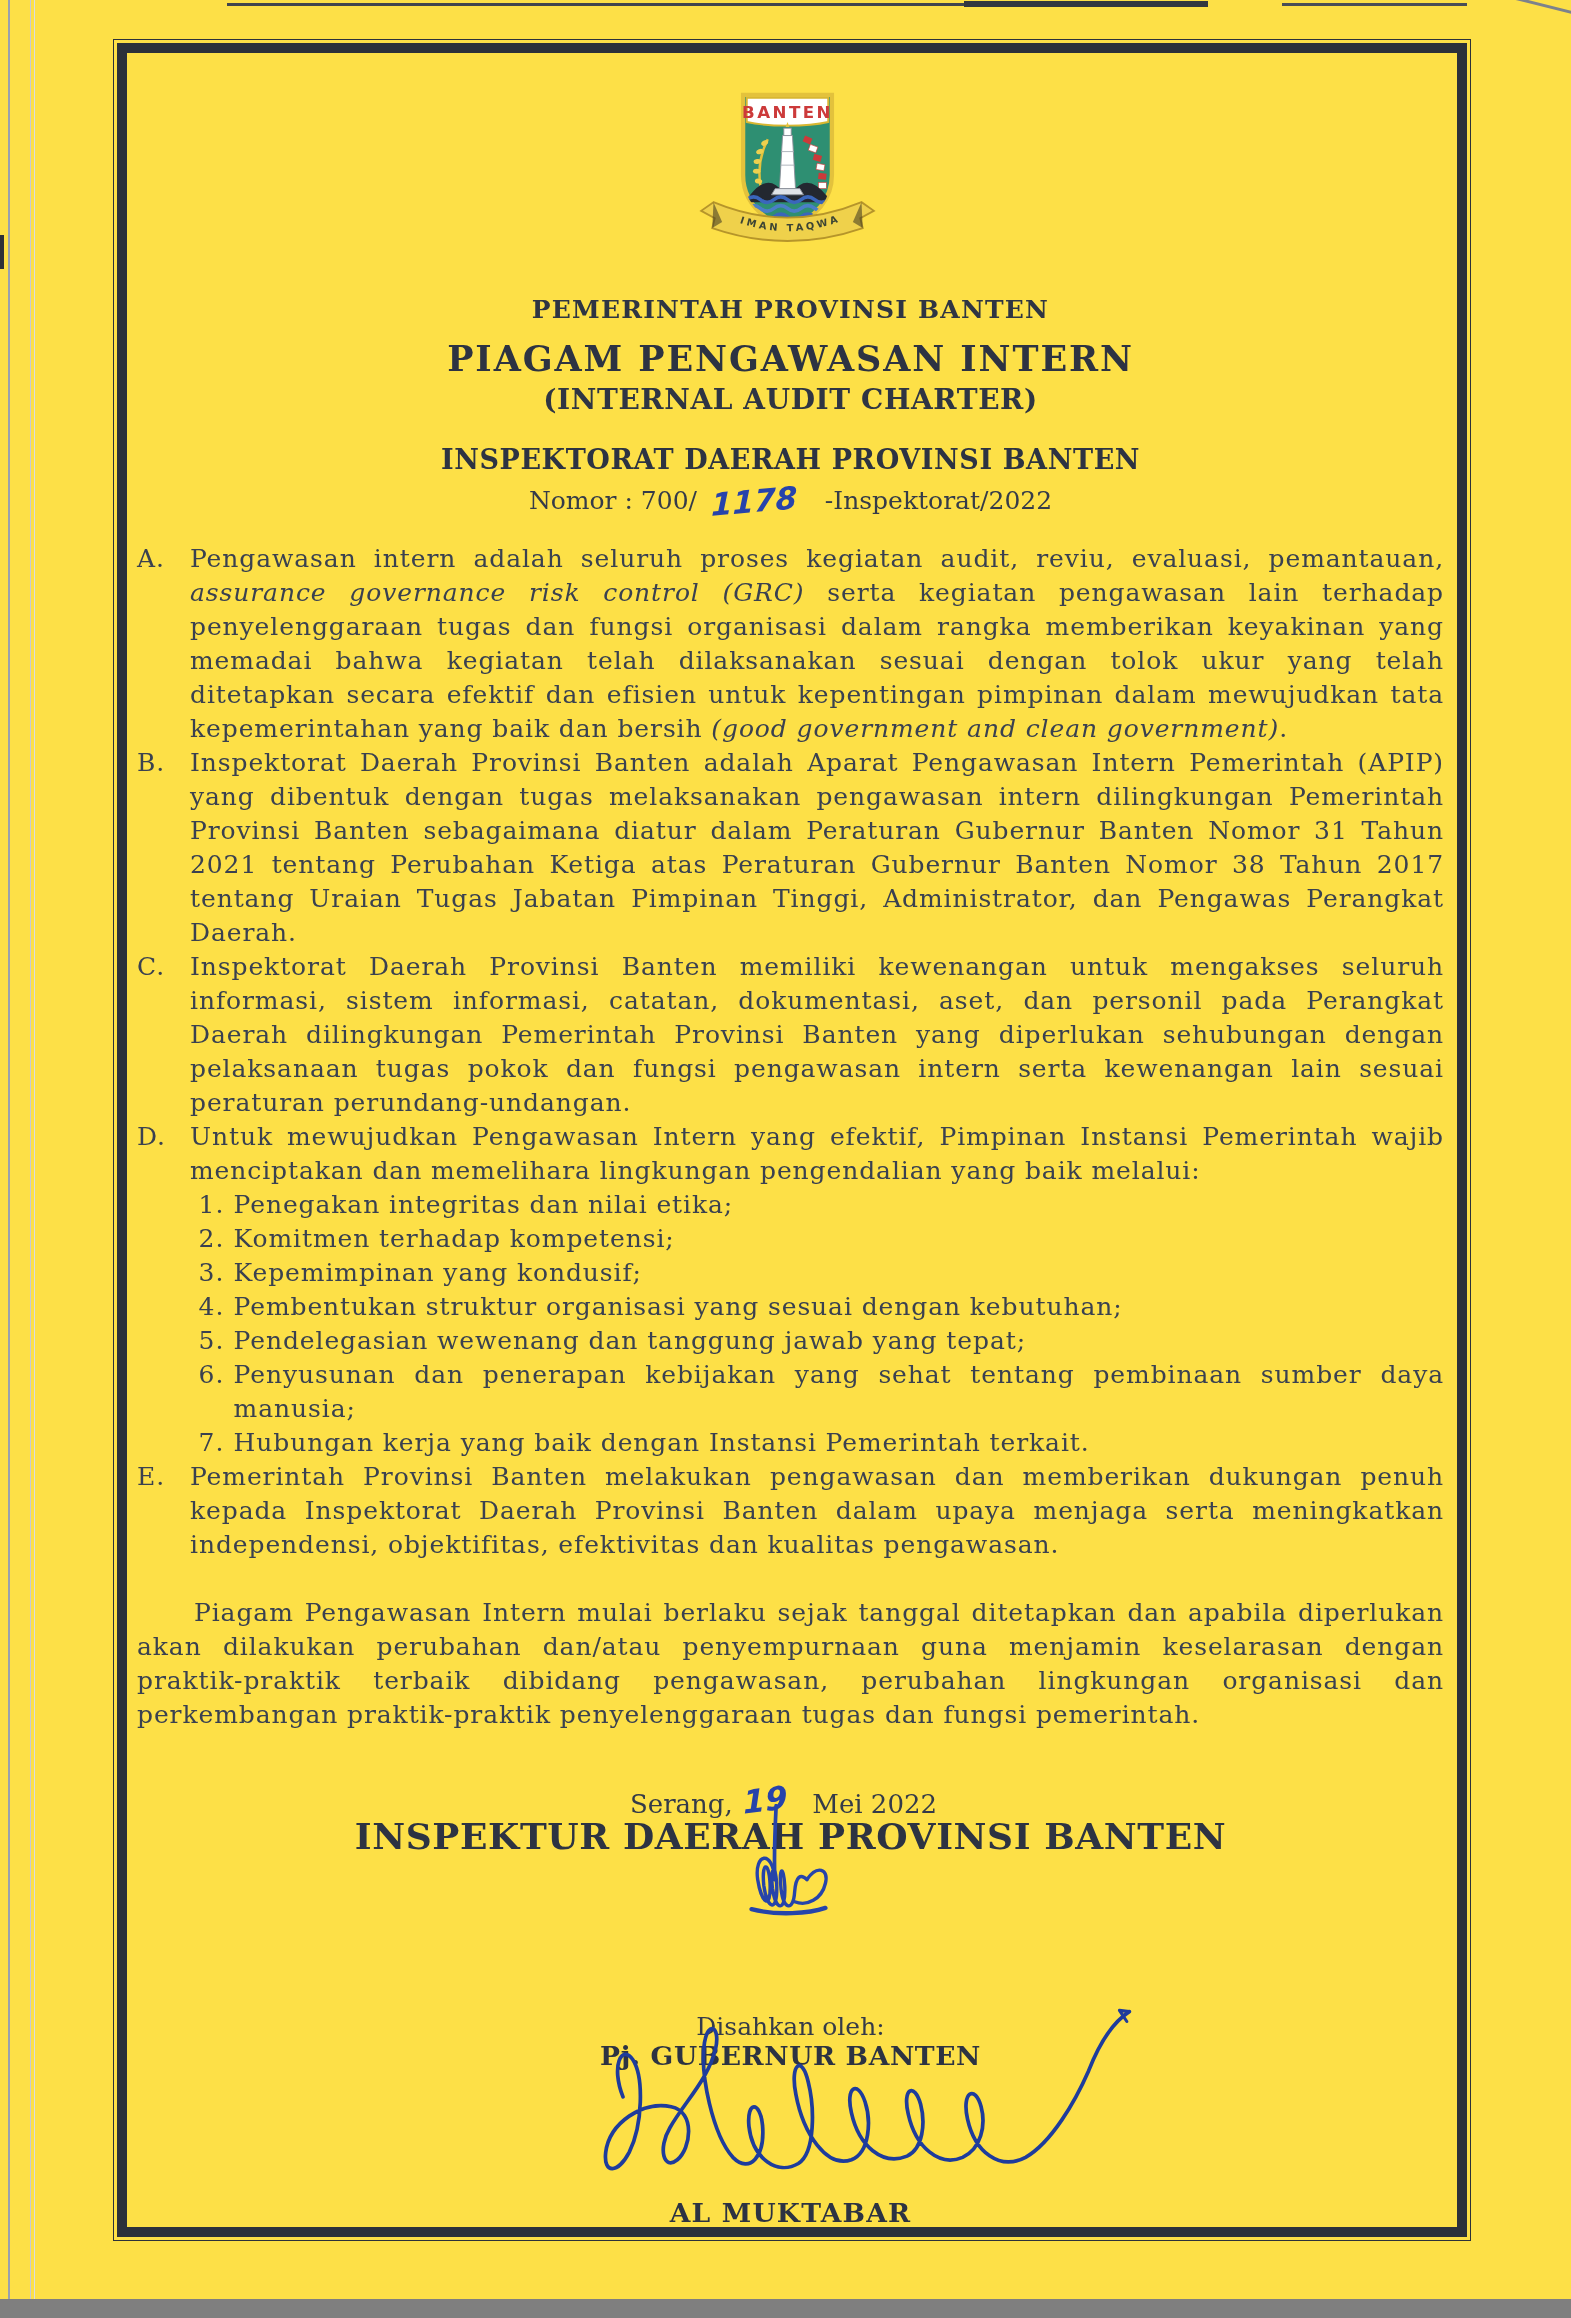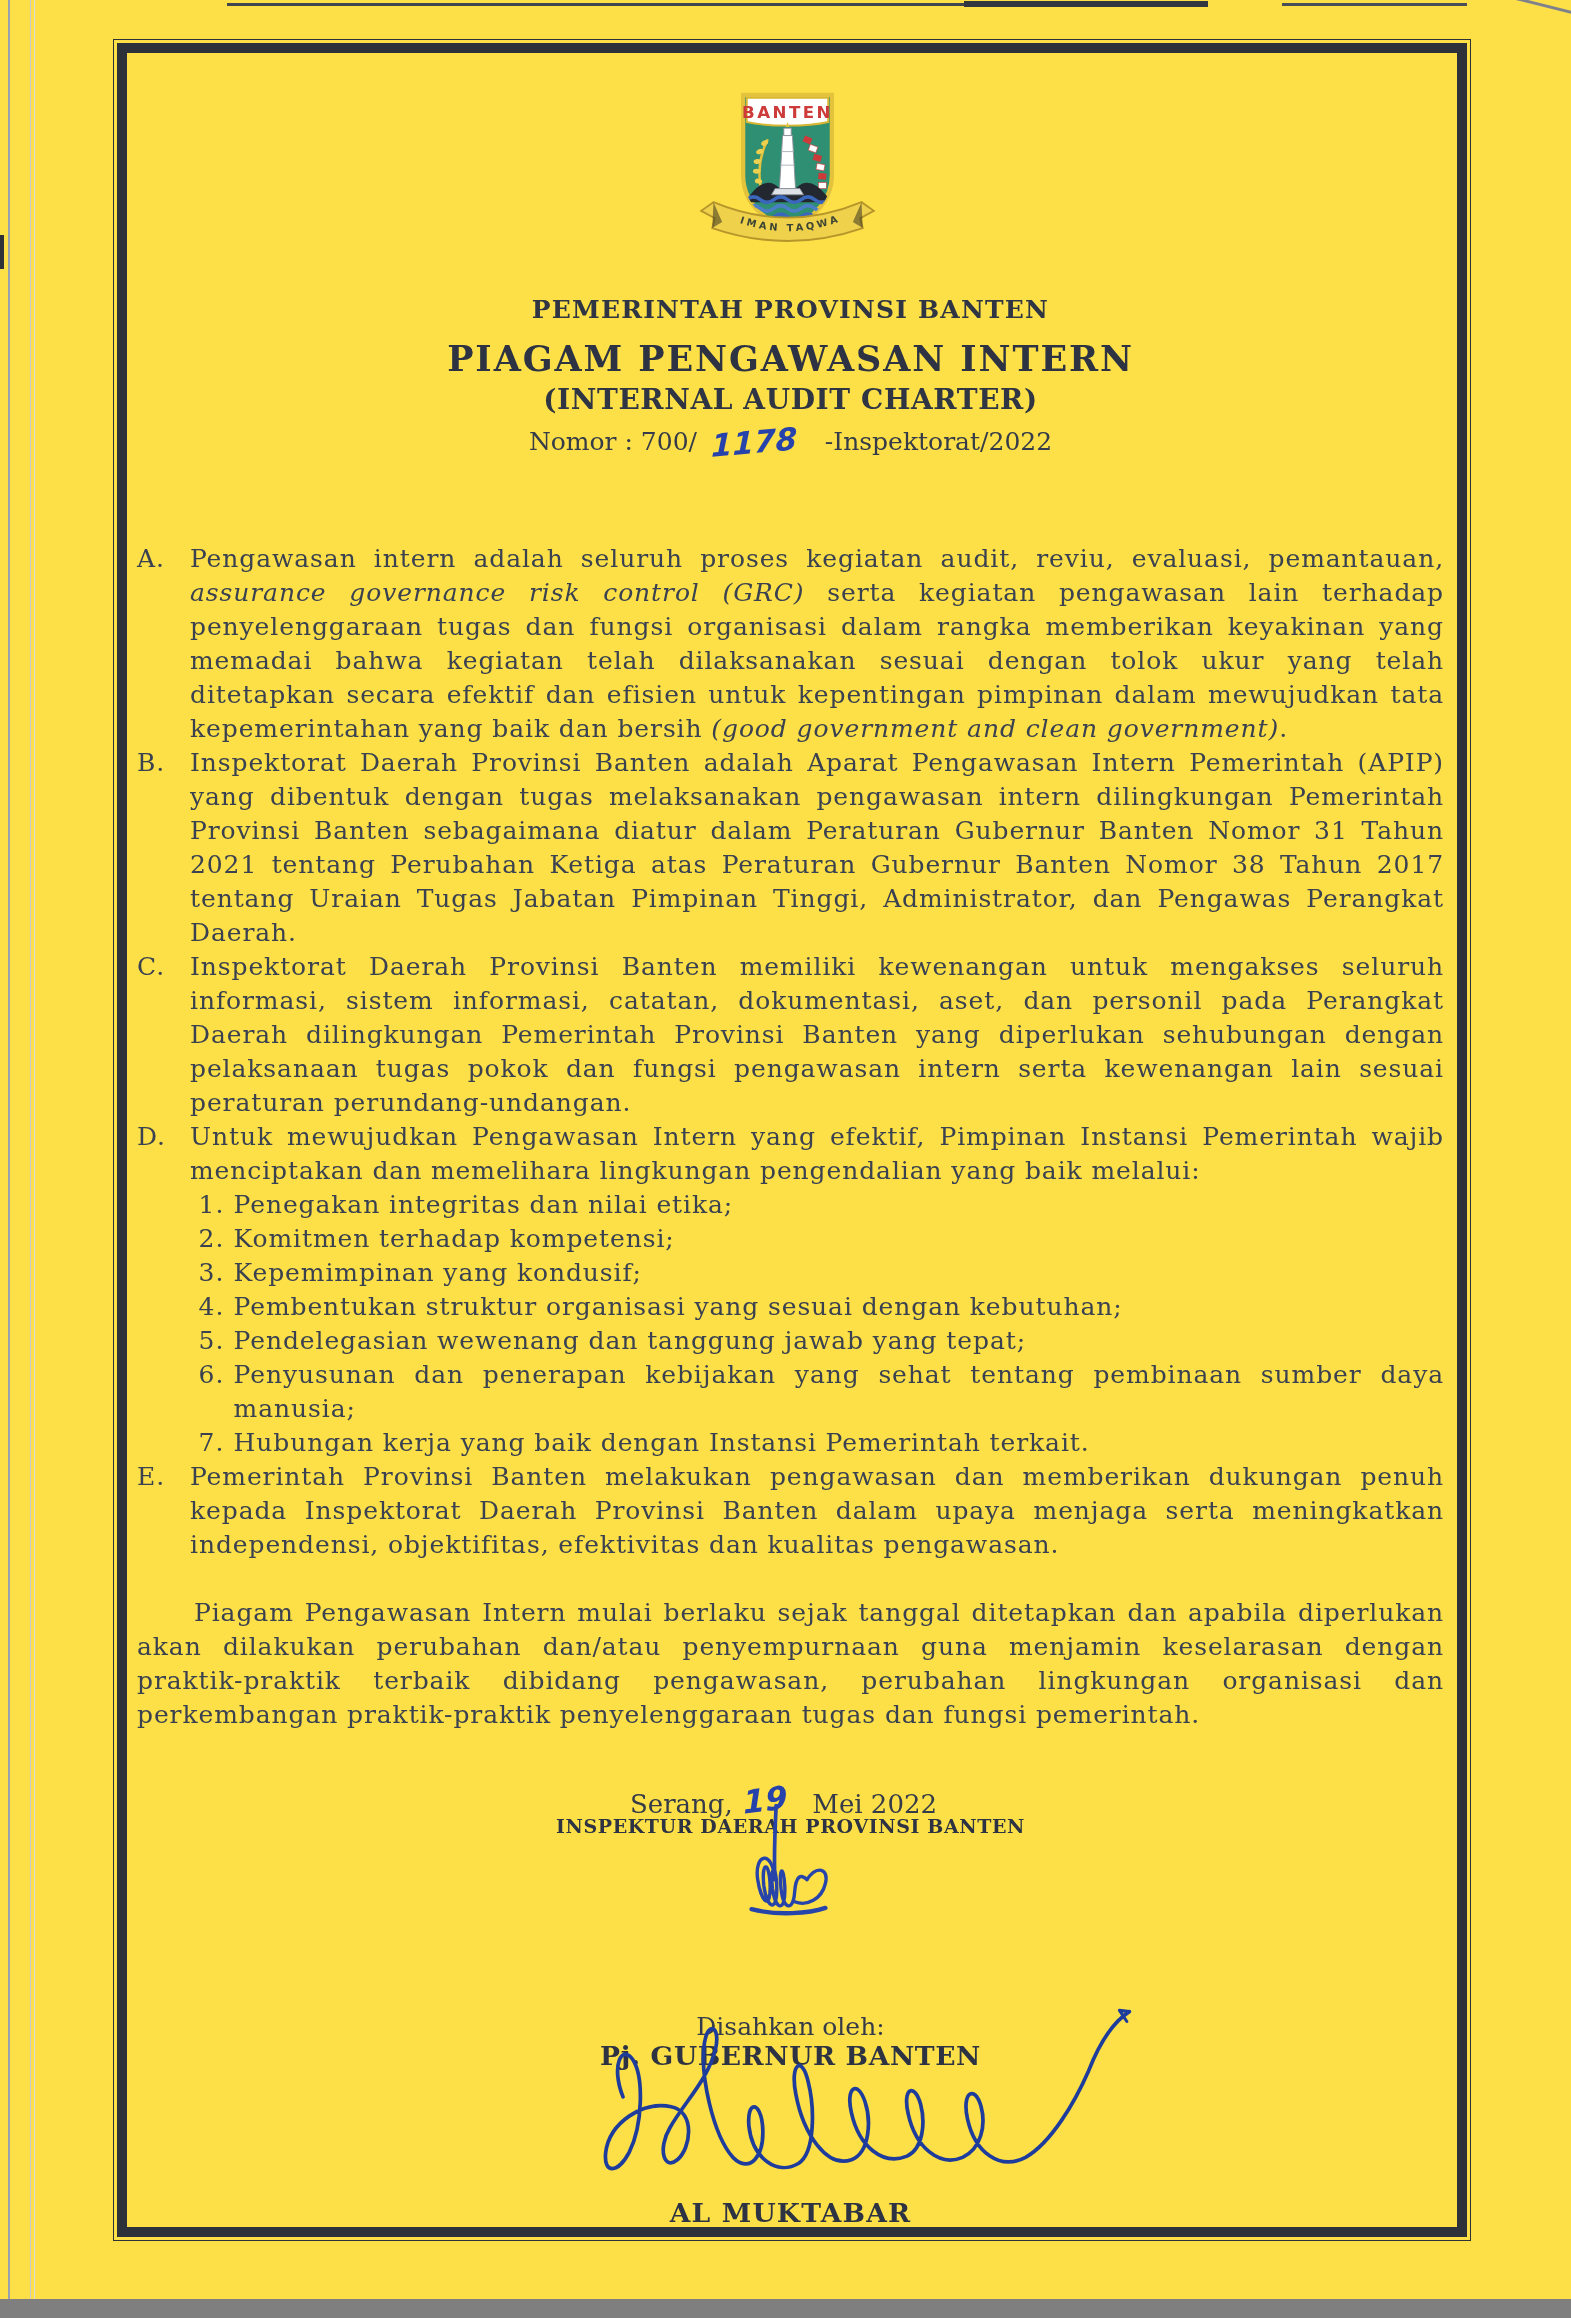--- a/index.html
+++ b/index.html
@@ -52,21 +52,21 @@
   .pbody{flex:1;min-width:0;}
   .ptext{text-align:justify;}
   .it{font-style:italic;}
   .pitems{margin-left:8.6px;}
   .item{display:flex;}
   .inum{width:35px;flex:none;}
   .itext{flex:1;text-align:justify;}
   .closing{text-align:justify;text-indent:57px;margin-top:34px;}
   
   .date-line{position:absolute;left:130px;top:1783px;width:1307px;display:flex;justify-content:center;align-items:baseline;font-size:26px;color:#353b49;}
-  .role1{position:absolute;left:137px;top:1815px;width:1307px;text-align:center;font-size:19px;font-weight:bold;color:#2d3342;letter-spacing:0.6px;}
+  .role1{position:absolute;left:137px;top:1815px;width:1307px;text-align:center;font-size:36px;font-weight:bold;color:#2d3342;letter-spacing:0.6px;}
   .name1{position:absolute;left:137px;top:1944px;width:1307px;text-align:center;font-size:26px;font-weight:bold;color:#2d3342;letter-spacing:0.6px;}
   .label2{position:absolute;left:137px;top:2012px;width:1307px;text-align:center;font-size:25px;color:#353b49;}
   .role2{position:absolute;left:137px;top:2040px;width:1307px;text-align:center;font-size:26.6px;font-weight:bold;color:#2d3342;letter-spacing:0.6px;}
   .name2{position:absolute;left:137px;top:2197px;width:1307px;text-align:center;font-size:26.6px;font-weight:bold;color:#2d3342;letter-spacing:1.2px;}
   .sig1{position:absolute;left:701px;top:1804px;width:154px;height:124px;}
   .sig2{position:absolute;left:581px;top:2004px;width:636px;height:198px;}
 </style>
 </head>
 <body>
 
@@ -140,20 +140,21 @@
       <text font-family="DejaVu Sans, sans-serif" font-size="16" font-weight="bold" fill="#3c4434" letter-spacing="5">
         <textPath href="#ribbonArc" startOffset="6%">IMAN TAQWA</textPath>
       </text>
     </g>
   </svg>
 
   <div class="header-block">
     <div class="h-gov">PEMERINTAH PROVINSI BANTEN</div>
     <div class="h-title">PIAGAM PENGAWASAN INTERN</div>
     <div class="h-sub">(INTERNAL AUDIT CHARTER)</div>
+    <div class="h-agency">INSPEKTORAT DAERAH PROVINSI BANTEN</div>
     <div class="h-nomor">
       <span>Nomor : 700/</span>
       <span class="hand hand-nomor">1178</span>
       <span>-Inspektorat/2022</span>
     </div>
   </div>
 
   <div class="body-block">
     <div id="paras">
         <div class="para">

